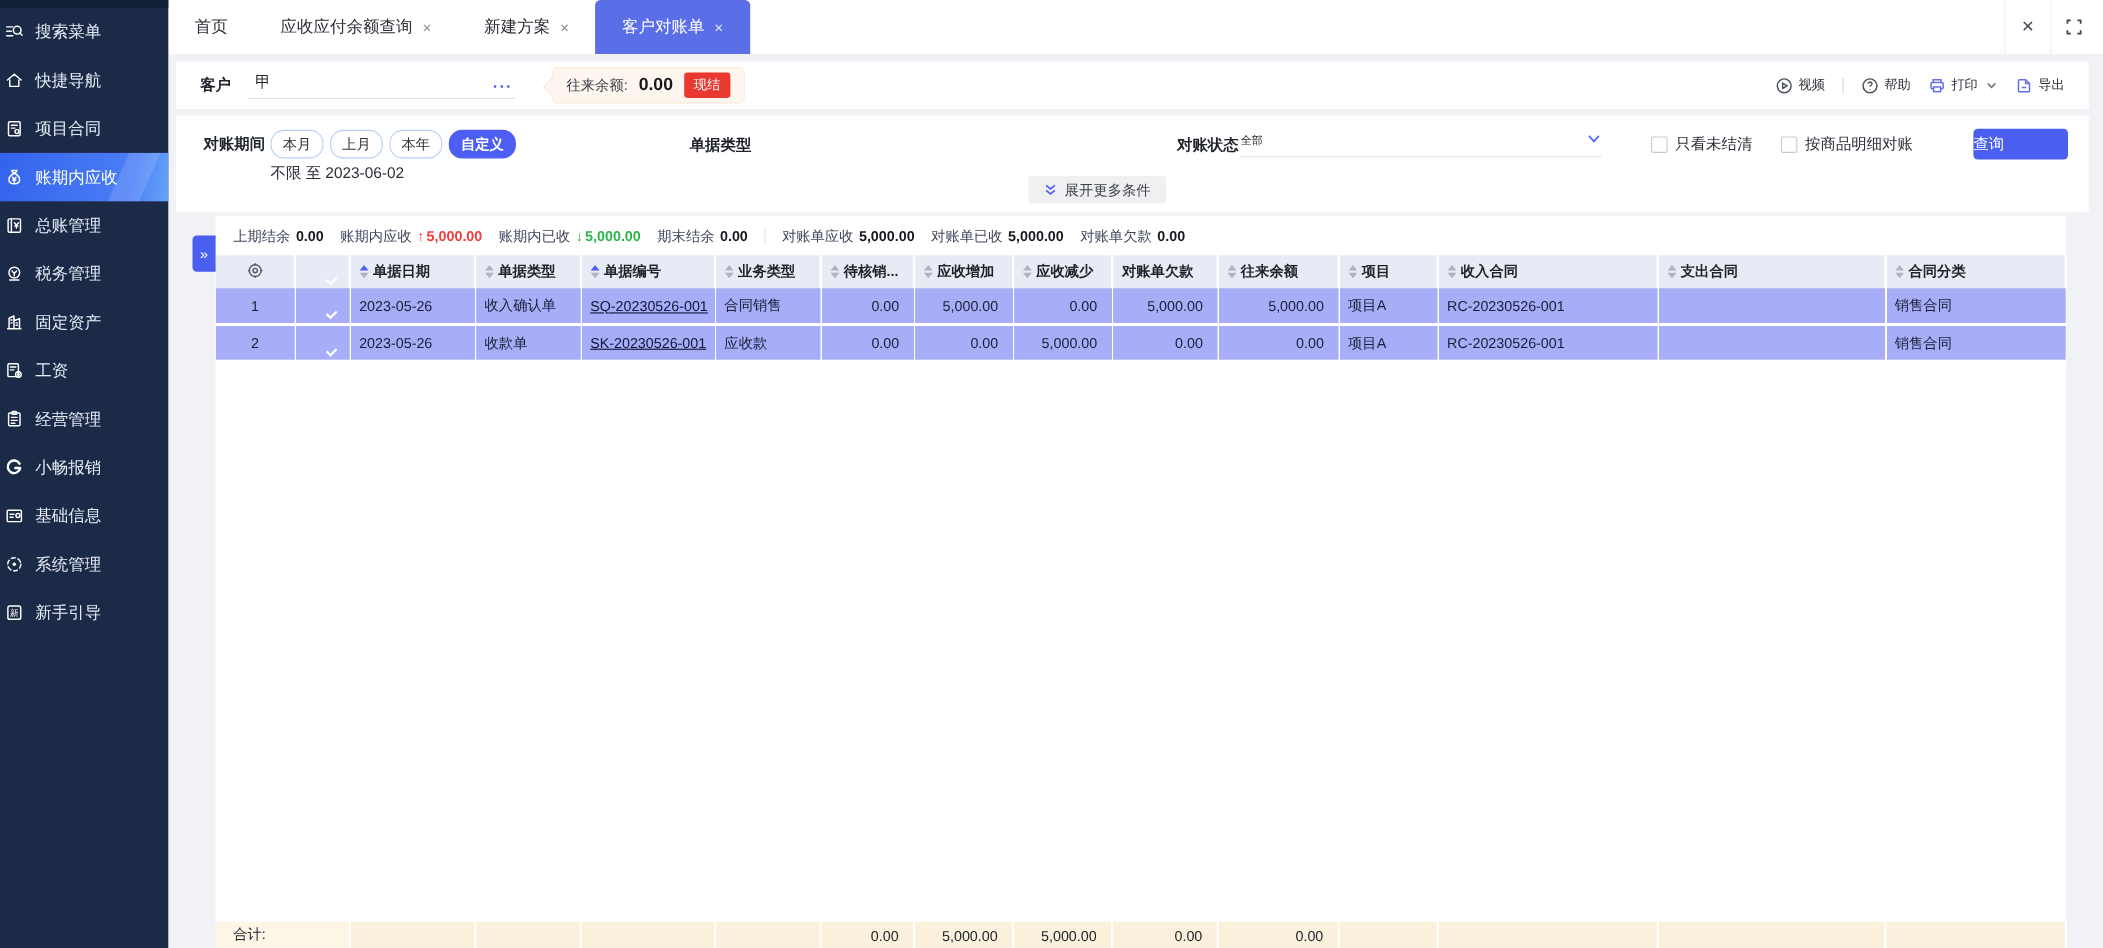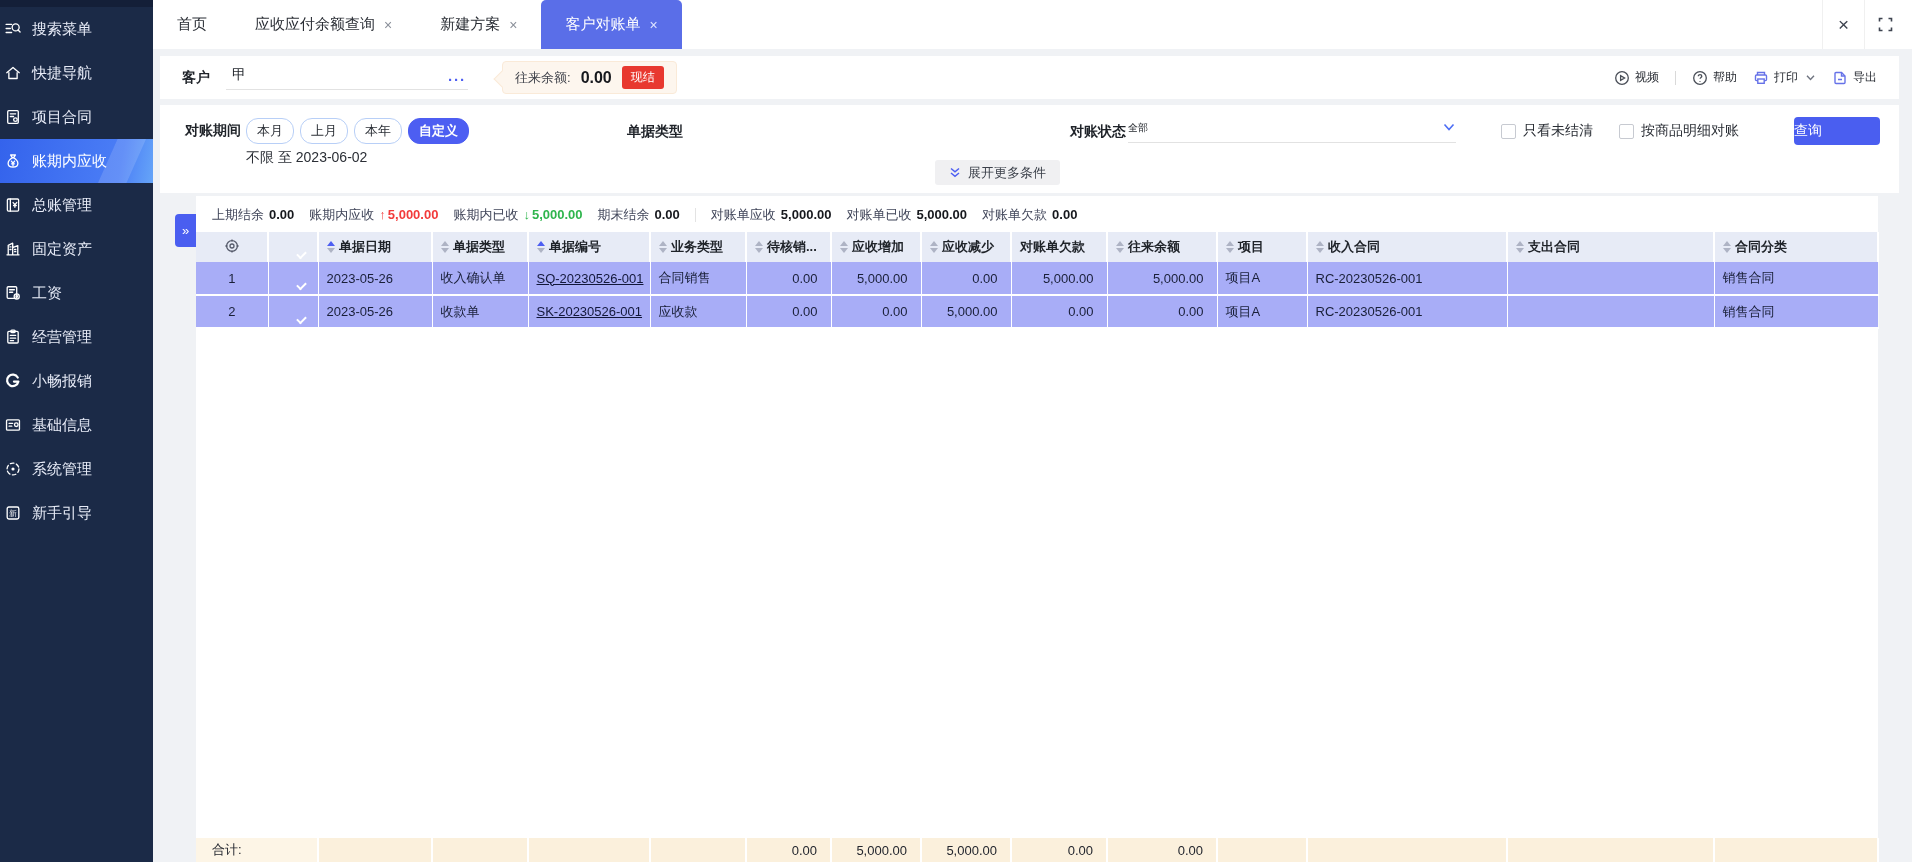--- a/index.html
+++ b/index.html
@@ -164,20 +164,29 @@
     </div>
     <div class="side-item">
       <span class="sicon">
         <svg width="18" height="18" viewBox="0 0 17 17">
             <rect x="3.2" y="2.8" width="10.6" height="11.5" rx="1"></rect>
             <path d="M6 2.8v11.5"></path>
             <path d="M8.6 6.2l1.7 2 1.7-2M10.3 8.2v2.4M9 9h2.6"></path>
           </svg>
         </span>
       <span>总账管理</span>
+    </div>
+    <div class="side-item">
+      <span class="sicon">
+        <svg width="18" height="18" viewBox="0 0 17 17">
+            <circle cx="8.5" cy="7.4" r="4.6"></circle>
+            <path d="M6.6 6l1.9 2.2L10.4 6M8.5 8.2v2M4.5 13.8h8"></path>
+          </svg>
+        </span>
+      <span>税务管理</span>
     </div>
     <div class="side-item">
       <span class="sicon">
         <svg width="18" height="18" viewBox="0 0 17 17">
             <path d="M4 14V5l4.2-2v11M8.2 14V7.2l4.8-1.9V14M2.8 14h11.4"></path>
             <path d="M5.6 6.5h1M5.6 9h1M10 9h1.2M10 11h1.2"></path>
           </svg>
         </span>
       <span>固定资产</span>
     </div>

